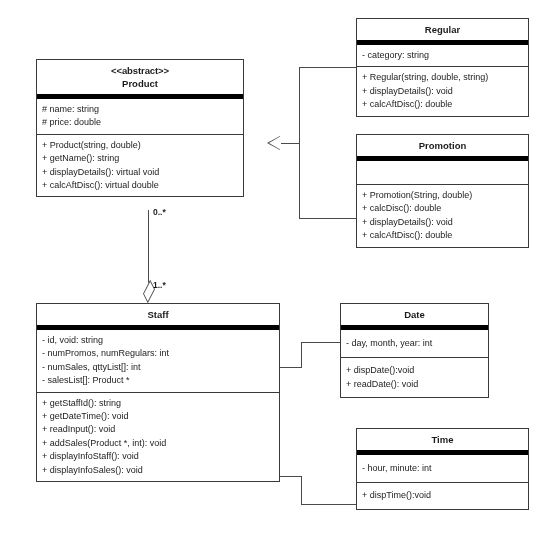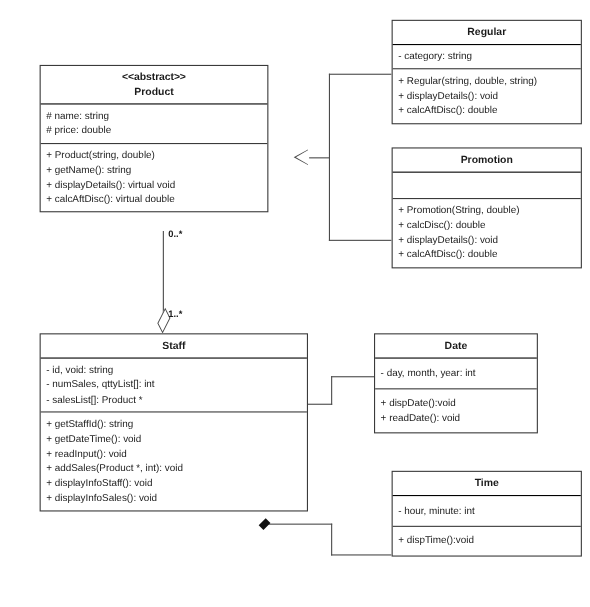--- a/index.html
+++ b/index.html
@@ -20,21 +20,21 @@
   
   .uml-class {
     position: absolute;
     box-sizing: border-box;
     border: 1px solid #3a3a3a;
     background: #ffffff;
     z-index: 3;
   }
   .uml-header {
     box-sizing: border-box;
-    border-bottom: 1px solid #000000;
+    border-bottom: 5px solid #000000;
     text-align: center;
     font-weight: bold;
     font-size: 9.5px;
     color: #1b1b1b;
     line-height: 13px;
     padding: 4px 3px 4px 3px;
   }
   .uml-header .stereotype {
     display: block;
     font-weight: bold;
@@ -193,20 +193,21 @@
       <span class="member">+ calcAftDisc(): double</span>
     </div>
   </div>
 
   <div class="uml-class" style="left:36px; top:303px; width:244px;">
     <div class="uml-header" style="padding-top:4px; padding-bottom:4px;">
       <span class="cname">Staff</span>
     </div>
     <div class="uml-compartment attrs">
       <span class="member">- id, void: string</span>
+      <span class="member">- numPromos, numRegulars: int</span>
       <span class="member">- numSales, qttyList[]: int</span>
       <span class="member">- salesList[]: Product *</span>
     </div>
     <div class="uml-compartment methods">
       <span class="member">+ getStaffId(): string</span>
       <span class="member">+ getDateTime(): void</span>
       <span class="member">+ readInput(): void</span>
       <span class="member">+ addSales(Product *, int): void</span>
       <span class="member">+ displayInfoStaff(): void</span>
       <span class="member">+ displayInfoSales(): void</span>

